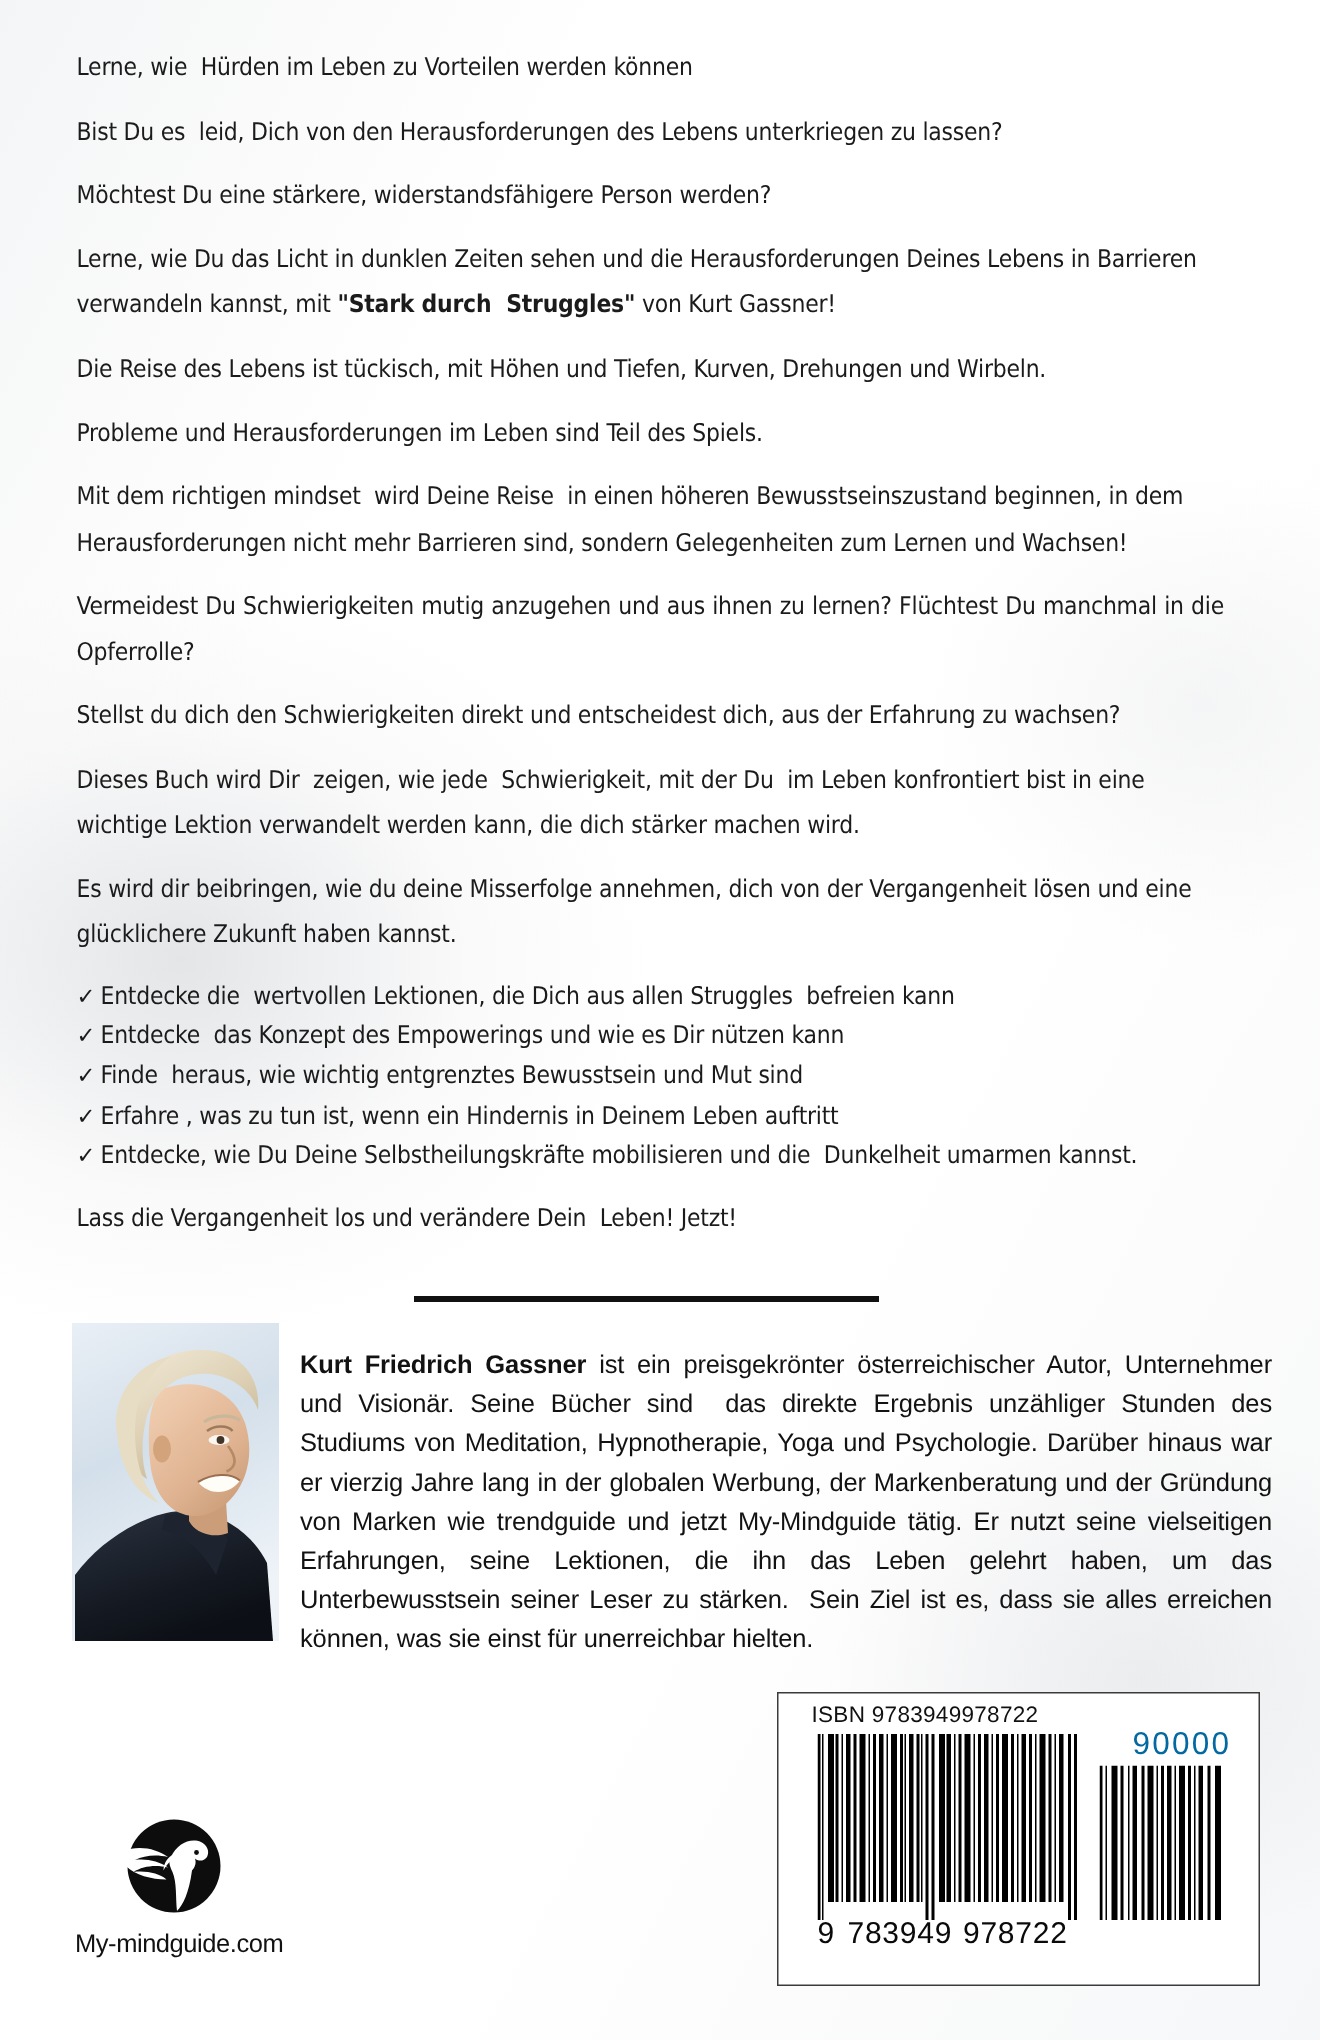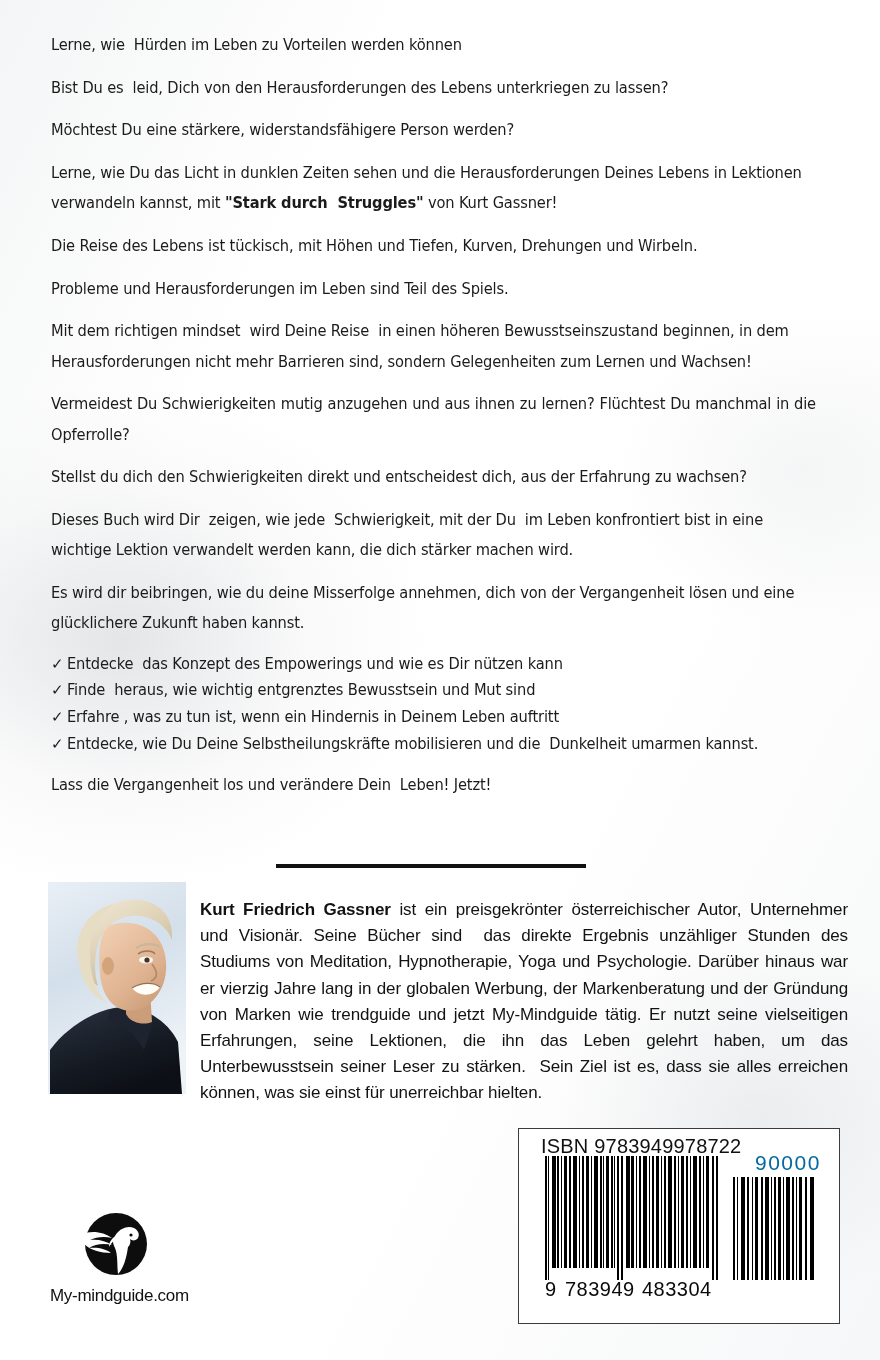--- a/index.html
+++ b/index.html
@@ -133,21 +133,21 @@
     height: 196px;
     background: #ffffff;
     border: 1.5px solid #3b3b3b;
     box-sizing: border-box;
   }
   .isbn-text {
     position: absolute;
     left: 22px;
     top: 6px;
     font-family: "Liberation Sans", sans-serif;
-    font-size: 20px;
+    font-size: 15px;
     color: #111;
     letter-spacing: 0.2px;
   }
   .bc-main { position: absolute; left: 26px; top: 27px; }
   .bc-addon { position: absolute; left: 214px; top: 48px; }
   .addon-digits {
     position: absolute;
     left: 236px;
     top: 22px;
     font-family: "Liberation Sans", sans-serif;
@@ -193,31 +193,32 @@
 <body>
 
 <div class="cover">
 
   <div class="copy">
 
     <p class="para">Lerne, wie  Hürden im Leben zu Vorteilen werden können</p>
     <p class="para">Bist Du es  leid, Dich von den Herausforderungen des Lebens unterkriegen zu lassen?</p>
     <p class="para">Möchtest Du eine stärkere, widerstandsfähigere Person werden?</p>
 
-    <p class="para"><span>Lerne, wie Du das Licht in dunklen Zeiten sehen und die Herausforderungen Deines Lebens in Lektionen verwandeln kannst, mit </span><b>"Stark durch  Struggles"</b><span> von Kurt Gassner!</span></p>
+    <p class="para"><span>Lerne, wie Du das Licht in dunklen Zeiten sehen und die Herausforderungen Deines Lebens in Barrieren verwandeln kannst, mit </span><b>"Stark durch  Struggles"</b><span> von Kurt Gassner!</span></p>
 
     <p class="para">Die Reise des Lebens ist tückisch, mit Höhen und Tiefen, Kurven, Drehungen und Wirbeln.</p>
     <p class="para">Probleme und Herausforderungen im Leben sind Teil des Spiels.</p>
     <p class="para">Mit dem richtigen mindset  wird Deine Reise  in einen höheren Bewusstseinszustand beginnen, in dem Herausforderungen nicht mehr Barrieren sind, sondern Gelegenheiten zum Lernen und Wachsen!</p>
     <p class="para just">Vermeidest Du Schwierigkeiten mutig anzugehen und aus ihnen zu lernen? Flüchtest Du manchmal in die Opferrolle?</p>
     <p class="para">Stellst du dich den Schwierigkeiten direkt und entscheidest dich, aus der Erfahrung zu wachsen?</p>
     <p class="para">Dieses Buch wird Dir  zeigen, wie jede  Schwierigkeit, mit der Du  im Leben konfrontiert bist in eine wichtige Lektion verwandelt werden kann, die dich stärker machen wird.</p>
     <p class="para">Es wird dir beibringen, wie du deine Misserfolge annehmen, dich von der Vergangenheit lösen und eine glücklichere Zukunft haben kannst.</p>
 
     <ul class="check-list">
+      <li class="check-item"><span class="check-mark">✓</span><span>Entdecke die  wertvollen Lektionen, die Dich aus allen Struggles  befreien kann</span></li>
       <li class="check-item"><span class="check-mark">✓</span><span>Entdecke  das Konzept des Empowerings und wie es Dir nützen kann</span></li>
       <li class="check-item"><span class="check-mark">✓</span><span>Finde  heraus, wie wichtig entgrenztes Bewusstsein und Mut sind</span></li>
       <li class="check-item"><span class="check-mark">✓</span><span>Erfahre , was zu tun ist, wenn ein Hindernis in Deinem Leben auftritt</span></li>
       <li class="check-item"><span class="check-mark">✓</span><span>Entdecke, wie Du Deine Selbstheilungskräfte mobilisieren und die  Dunkelheit umarmen kannst.</span></li>
     </ul>
 
     <p class="closing">Lass die Vergangenheit los und verändere Dein  Leben! Jetzt!</p>
   </div>
 
   <div class="divider"></div>
@@ -347,21 +348,21 @@
         <rect x="63" y="0" width="1" height="103"></rect>
           <rect x="66" y="0" width="3" height="103"></rect>
         <rect x="72" y="0" width="2" height="103"></rect>
           <rect x="77" y="0" width="4" height="103"></rect>
       </g>
     </svg>
 
     <div class="bc-digits">
       <span class="d0">9</span>
       <span class="d1">783949</span>
-      <span class="d2">483304</span>
+      <span class="d2">978722</span>
     </div>
   </div>
 
   <svg class="logo" viewBox="0 0 78 78">
     <circle cx="42" cy="36" r="31" fill="#0d0d0d"></circle>
 
     <path d="M8 26 C18 22 30 24 38 30 C30 28 22 29 16 32 C24 31 32 33 38 37 C30 35 21 36 15 40 C24 39 32 41 37 45 C27 45 16 42 10 36 C7 33 6 29 8 26 Z" fill="#ffffff"></path>
 
     <path d="M40 30 C44 21 53 17 60 20 C64 22 66 26 64 30 C62 33 58 33 56 31 C57 34 56 37 54 39 C52 54 48 62 44 66 C43 57 44 47 41 40 C39 36 38 32 40 30 Z" fill="#ffffff"></path>
 

